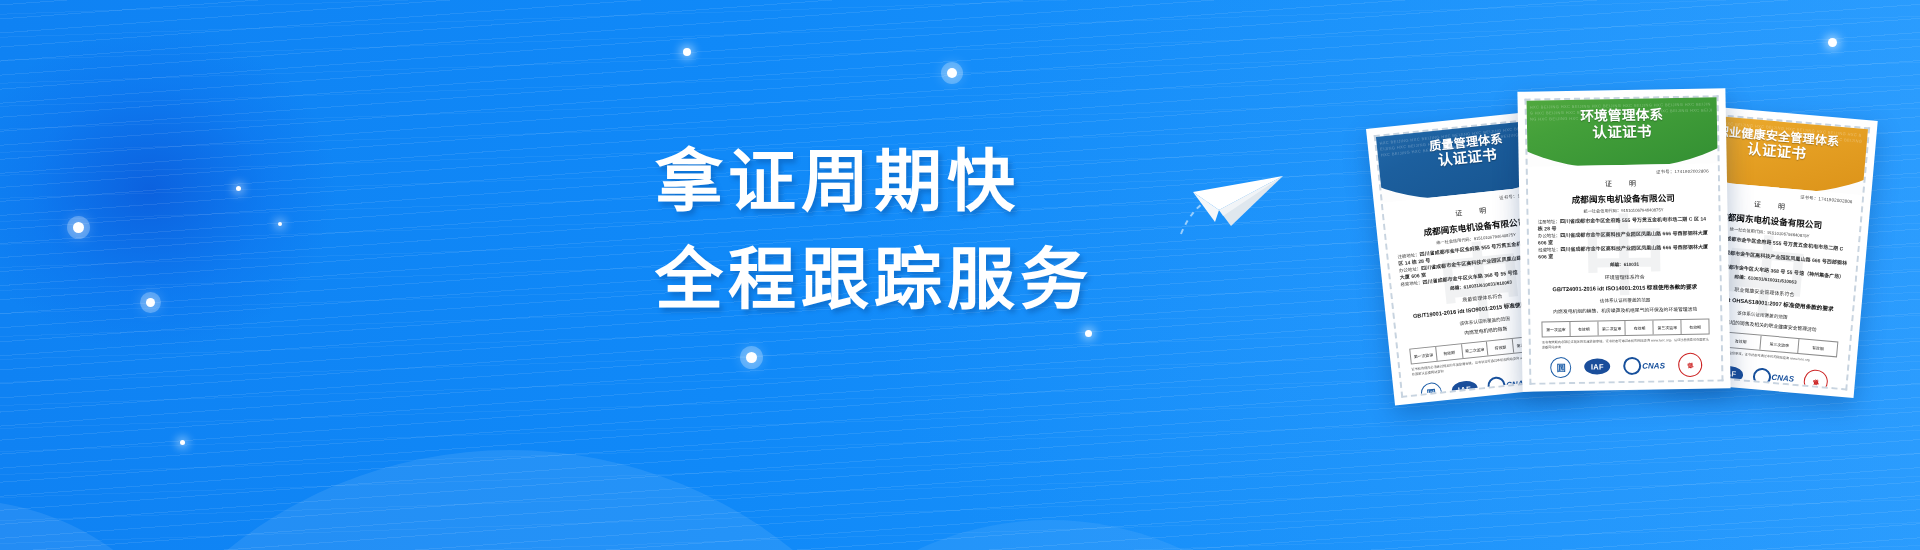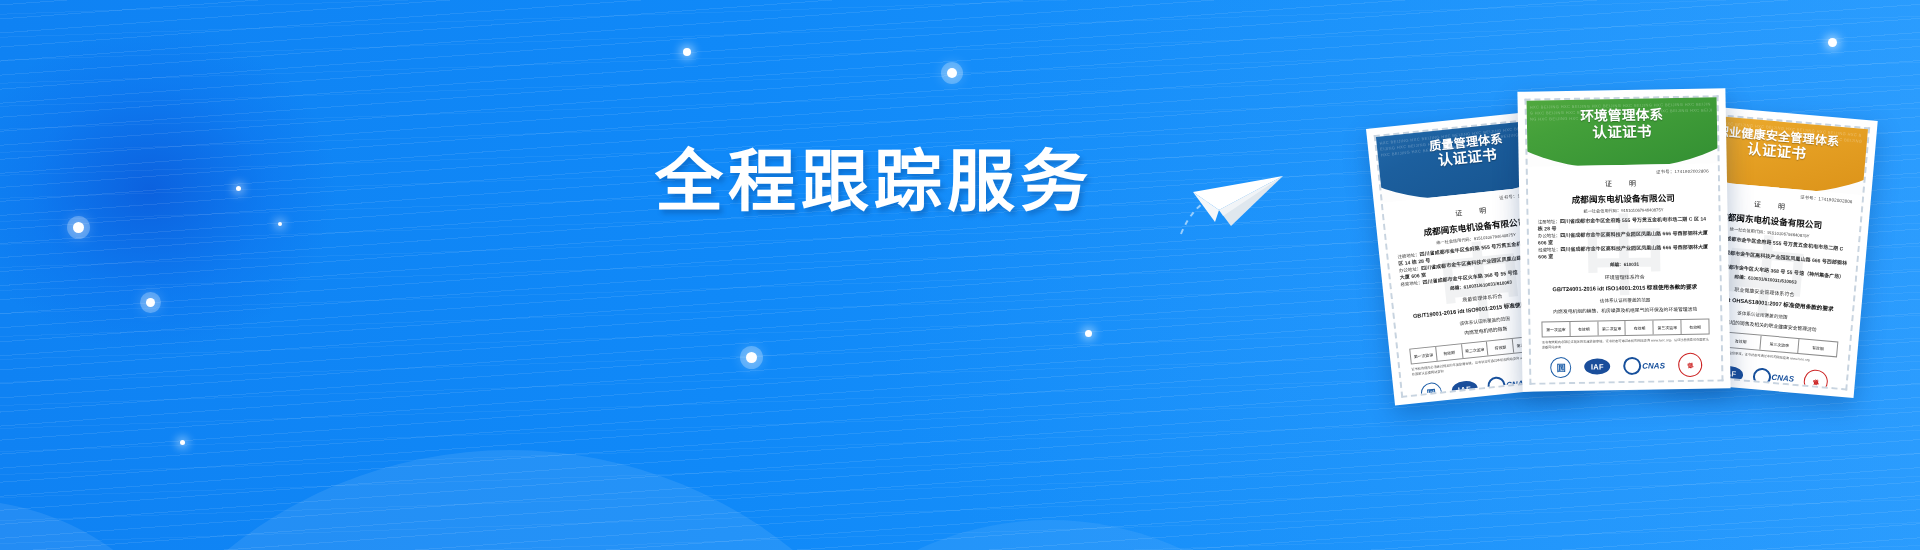--- a/index.html
+++ b/index.html
@@ -82,21 +82,21 @@
   }
   .headline .line {
     font-size: 68px;
     line-height: 86px;
     font-weight: bold;
     color: #ffffff;
     letter-spacing: 5px;
     white-space: nowrap;
     text-shadow: 3px 4px 5px rgba(6,60,130,0.33);
   }
-  .line-2 { }
+  .line-2 { margin-top: 12px; }
 
   
   .plane {
     position: absolute;
     left: 1175px;
     top: 148px;
     width: 120px;
     height: 92px;
     z-index: 7;
   }
@@ -352,20 +352,21 @@
   <div class="dot glow" style="left:1828px;top:38px;  width:9px;  height:9px;"></div>
   <div class="dot glow" style="left:236px; top:186px; width:5px;  height:5px;"></div>
   <div class="dot halo" style="left:73px;  top:222px; width:11px; height:11px;"></div>
   <div class="dot glow" style="left:278px; top:222px; width:4px;  height:4px;"></div>
   <div class="dot halo" style="left:146px; top:298px; width:9px;  height:9px;"></div>
   <div class="dot halo" style="left:746px; top:352px; width:11px; height:11px;"></div>
   <div class="dot glow" style="left:1085px;top:330px; width:7px;  height:7px;"></div>
   <div class="dot glow" style="left:180px; top:440px; width:5px;  height:5px;"></div>
 
   <div class="headline">
+    <div class="line line-1">拿证周期快</div>
     <div class="line line-2">全程跟踪服务</div>
   </div>
 
   <div class="plane">
     <svg viewBox="0 0 120 92" width="120" height="92" aria-hidden="true">
       <path d="M6 86 C14 66, 26 54, 40 48" stroke="rgba(255,255,255,0.55)" stroke-width="2" fill="none" stroke-dasharray="5 5"></path>
       <path d="M18 44 L108 28 L44 62 Z" fill="#ffffff"></path>
       <path d="M44 62 L108 28 L56 78 Z" fill="#dfe7ee"></path>
       <path d="M18 44 L44 62 L40 74 Z" fill="#f4f7fa"></path>
       <path d="M44 62 L108 28 L48 68 Z" fill="#ffffff" opacity="0.55"></path>

